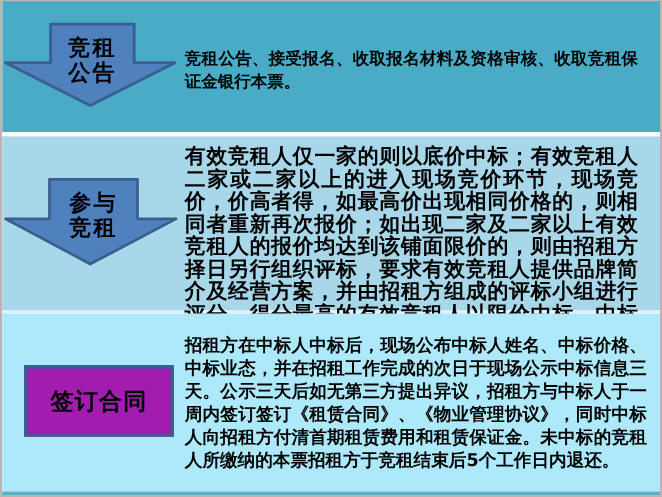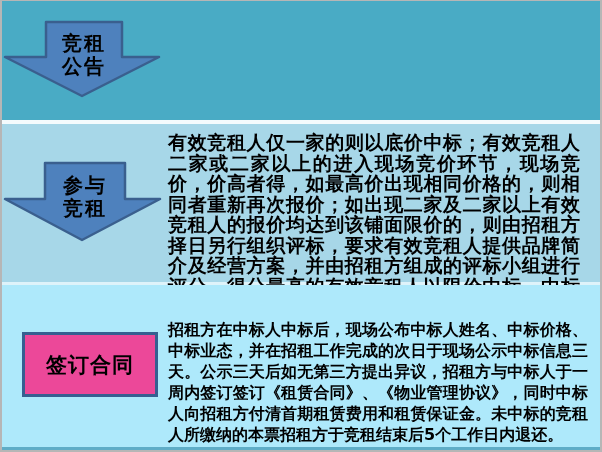--- a/index.html
+++ b/index.html
@@ -37,54 +37,55 @@
     white-space: pre-line;
   }
   .label1 { left: 40px; top: 31px; width: 84px; }
   .label2 { left: 40px; top: 50px; width: 86px; font-family: Liberation Serif, serif; }
   .contract-box {
     position: absolute;
     left: 20px;
     top: 47px;
     width: 136px;
     height: 65px;
-    background: #ec4899;
+    background: #a21caf;
     border: 3px solid #365f91;
     display: flex;
     align-items: center;
     justify-content: center;
   }
   .contract-box .box-label {
     color: #000000;
     font-weight: bold;
     font-size: 21px;
     letter-spacing: 1px;
     white-space: nowrap;
   }
   .step-body {
     position: absolute;
     color: #000000;
     font-weight: bold;
     text-align: justify;
   }
   .body1 { left: 166px; top: 42px; width: 412px; font-size: 15px; line-height: 20.5px; }
   .body2 { left: 166px; top: 8px;  width: 412px; font-size: 19px; line-height: 20.5px; }
-  .body3 { left: 166px; top: 34px; width: 420px; font-size: 16px; line-height: 21px; }
+  .body3 { left: 166px; top: 18px; width: 420px; font-size: 16px; line-height: 21px; }
 </style>
 </head>
 <body>
 
 <div class="frame">
 
   <div class="band band1">
     <svg class="arrow-svg" width="165" height="105" viewBox="0 0 165 105">
       <polygon points="44,21 120,21 120,56 157,56 80,95 3,56 44,56" fill="#4e81bd" stroke="#3a5f8e" stroke-width="2.5" stroke-linejoin="round"></polygon>
     </svg>
     <div class="step-label label1">竞租
 公告</div>
+    <div class="step-body body1">竞租公告、接受报名、收取报名材料及资格审核、收取竞租保证金银行本票。</div>
   </div>
 
   <div class="sep1"></div>
 
   <div class="band band2">
     <svg class="arrow-svg" width="165" height="125" viewBox="0 0 165 125">
       <polygon points="43,39 123,39 123,75 158,75 80,116 3,75 43,75" fill="#4e81bd" stroke="#3a5f8e" stroke-width="2.5" stroke-linejoin="round"></polygon>
     </svg>
     <div class="step-label label2">参与
 竞租</div>

